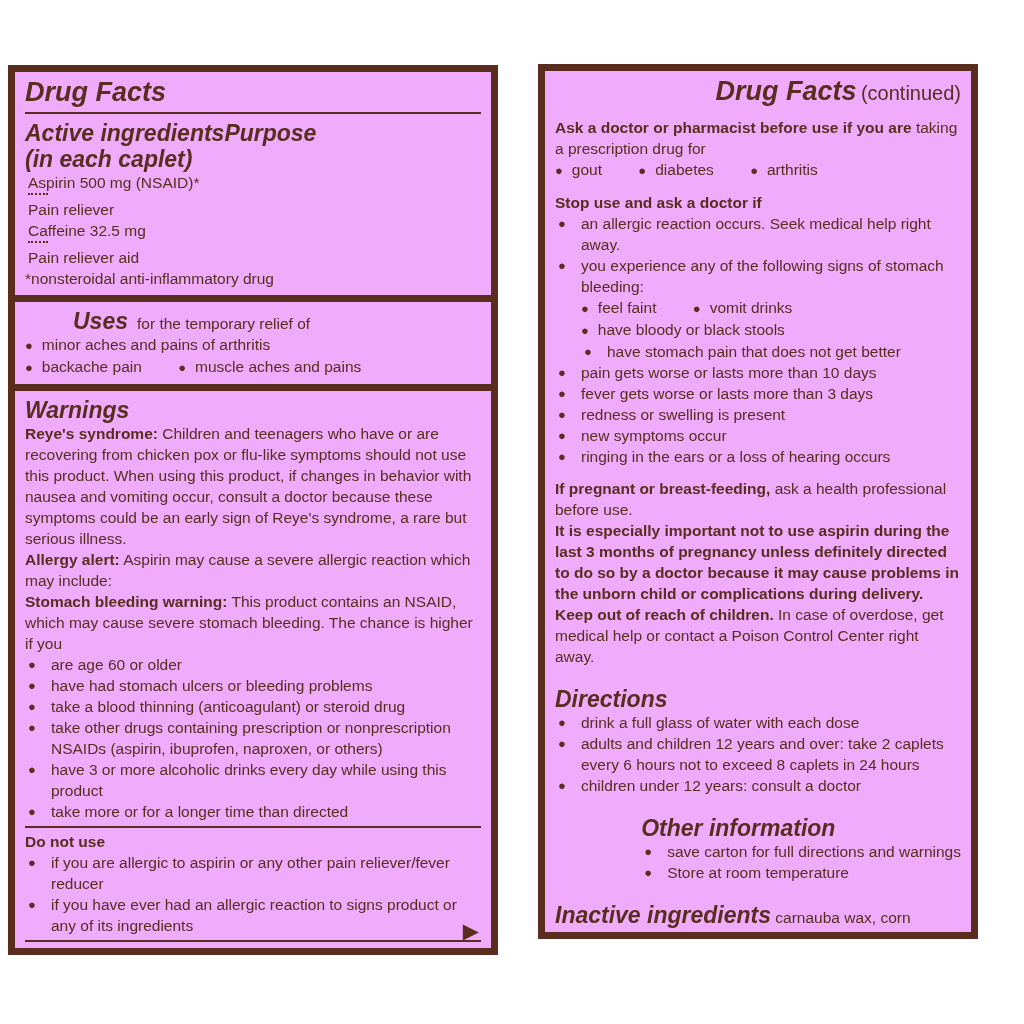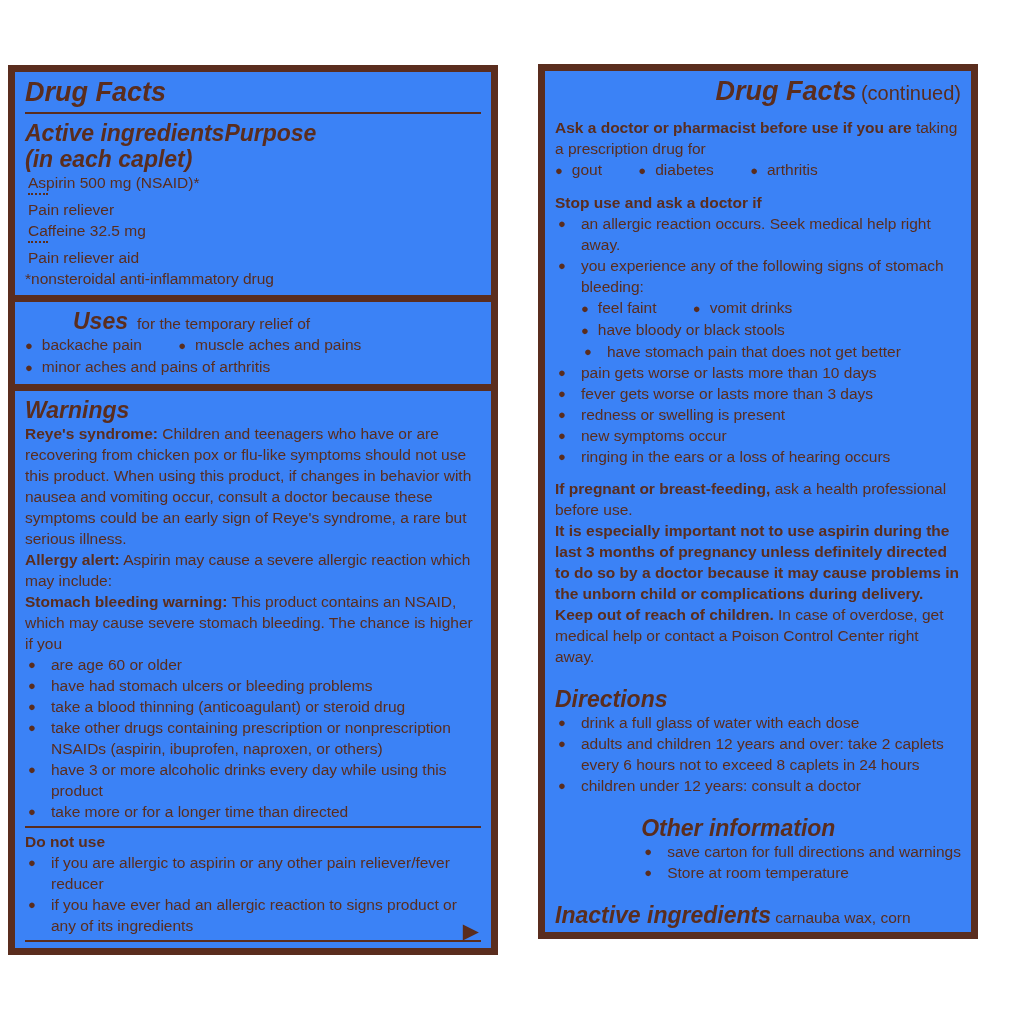--- a/index.html
+++ b/index.html
@@ -1,21 +1,21 @@
 <!DOCTYPE html>
 <html><head>
 <meta charset="utf-8">
 <style>
   html,body{margin:0;padding:0;}
   body{
     width:1024px;height:1024px;position:relative;background:#ffffff;
     font-family:"Liberation Sans",sans-serif;color:#5a2d1e;
   }
   .panel{
-    position:absolute;box-sizing:border-box;background:#3b82f6;
+    position:absolute;box-sizing:border-box;background:#f0abfc;
     border:7px solid #5a2d1e;padding:4px 10px;overflow:hidden;
     display:flex;flex-direction:column;
   }
   #left-panel{left:8px;top:65px;width:490px;height:890px;}
   #right-panel{left:538px;top:64px;width:440px;height:875px;align-items:flex-end;}
   .bar{height:7px;background:#5a2d1e;margin:5px -10px;flex:none;}
   .rule{border-top:2px solid #5a2d1e;margin:4px 0 3px 0;flex:none;}
   .sec{flex:none;padding:1px 0;}
   .grow{flex:1;}
   .h1{font-size:27px;line-height:30px;font-weight:bold;font-style:italic;}
@@ -68,25 +68,25 @@
   </div>
 
   <div class="bar"></div>
 
   <div class="sec">
     <div class="uses-head">
       <span class="h2">Uses</span>
       <span class="body">for the temporary relief of</span>
     </div>
     <div class="t">
+      <span class="ili"><span class="dot-inline">●</span><span>minor aches and pains of arthritis</span></span>
+    </div>
+    <div class="t">
       <span class="ili"><span class="dot-inline">●</span><span>backache pain</span></span>
       <span class="ili"><span class="dot-inline">●</span><span>muscle aches and pains</span></span>
-    </div>
-    <div class="t">
-      <span class="ili"><span class="dot-inline">●</span><span>minor aches and pains of arthritis</span></span>
     </div>
   </div>
 
   <div class="bar"></div>
 
   <div class="sec grow">
     <div class="h2">Warnings</div>
     <p class="body">
       <span class="bold">Reye's syndrome:</span>
       <span>Children and teenagers who have or are recovering from chicken pox or flu-like symptoms should not use this product.  When using this product, if changes in behavior with nausea and vomiting occur, consult a doctor because these symptoms could be an early sign of Reye's syndrome, a rare but serious illness.</span>

